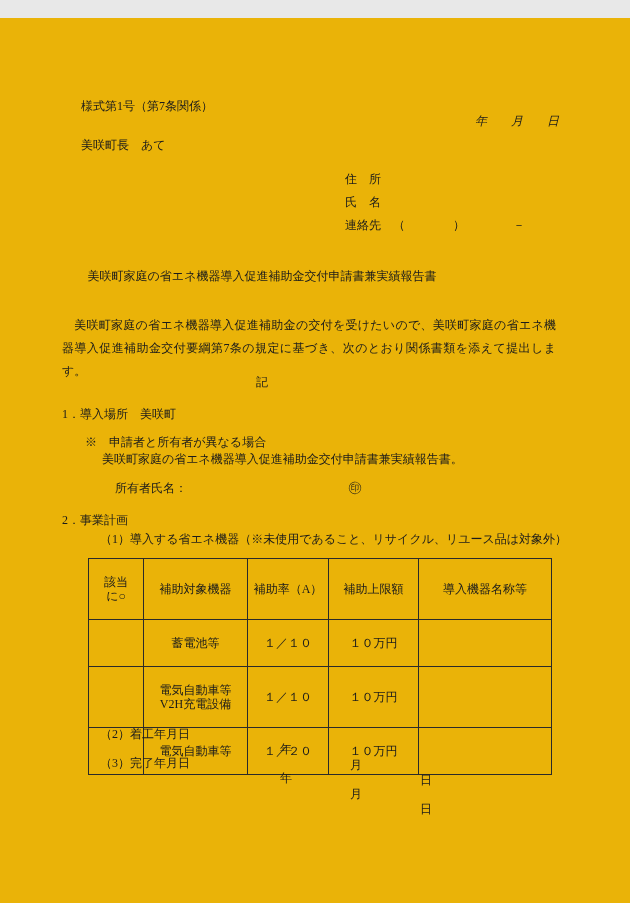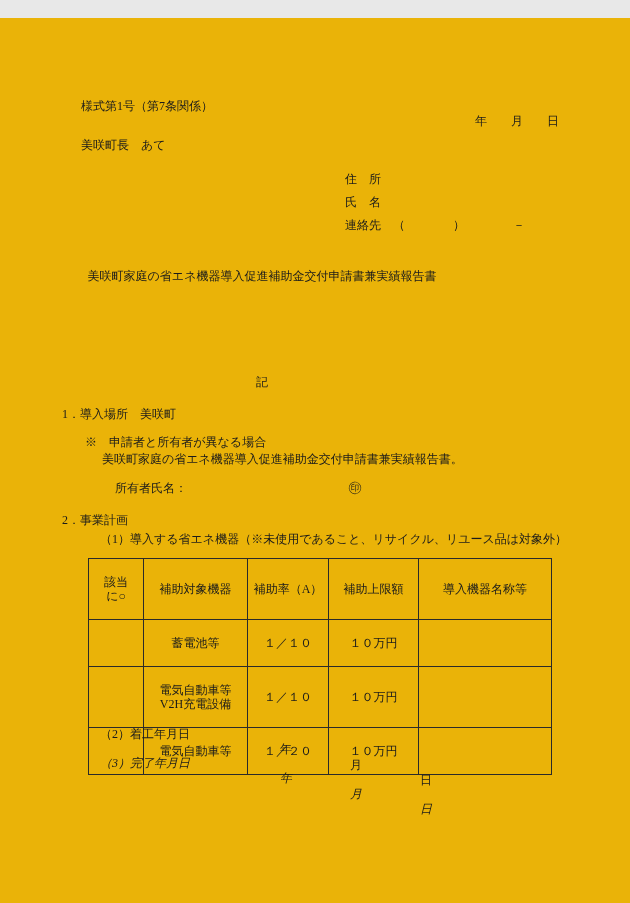--- a/index.html
+++ b/index.html
@@ -12,21 +12,21 @@
     width:630px;height:903px;
     background:#eab308;
     color:#1b1b1b;
     font-size:12px;
     line-height:1.3;
     overflow:hidden;
     margin:18px auto;
   }
   .abs{position:absolute;white-space:pre;}
   .centered{left:0;width:524px;text-align:center;white-space:pre;}
-  .right-block{left:0;width:559px;text-align:right;white-space:pre;}
+  .right-block{left:0;width:559px;text-align:right;white-space:pre;font-style:italic;}
   .para{
     position:absolute;left:62px;top:296px;width:494px;
     text-align:justify;line-height:23px;white-space:normal;
   }
   table.dev{
     position:absolute;left:88px;top:540px;
     border-collapse:collapse;table-layout:fixed;
     width:463px;
     font-size:12px;color:#1b1b1b;
   }
@@ -56,20 +56,21 @@
   <div class="abs right-block" style="top:96px;">年　　月　　日</div>
 
   <div class="abs" style="left:81px;top:120px;">美咲町長　あて</div>
 
   <div class="abs" style="left:345px;top:154px;">住　所</div>
   <div class="abs" style="left:345px;top:177px;">氏　名</div>
   <div class="abs" style="left:345px;top:200px;">連絡先　（　　　　）　　　　－</div>
 
   <div class="abs centered" style="top:251px;">美咲町家庭の省エネ機器導入促進補助金交付申請書兼実績報告書</div>
 
+  <div class="para">　美咲町家庭の省エネ機器導入促進補助金の交付を受けたいので、美咲町家庭の省エネ機器導入促進補助金交付要綱第7条の規定に基づき、次のとおり関係書類を添えて提出します。</div>
 
   <div class="abs centered" style="top:357px;">記</div>
 
   <div class="abs" style="left:62px;top:389px;">1．導入場所　美咲町</div>
   <div class="abs" style="left:85px;top:417px;">※　申請者と所有者が異なる場合</div>
   <div class="abs" style="left:102px;top:434px;">美咲町家庭の省エネ機器導入促進補助金交付申請書兼実績報告書。</div>
 
   <div class="abs" style="left:115px;top:463px;">所有者氏名：</div>
   <div class="abs seal" style="left:348px;top:461px;">㊞</div>
 
@@ -126,20 +127,20 @@
   </tbody>
     </table>
 
   <div class="abs date-row" style="left:0;top:693px;width:622px;height:16px;">
     <span style="left:100px;">（2）着工年月日</span>
     <span style="left:280px;">年</span>
     <span style="left:350px;">月</span>
     <span style="left:420px;">日</span>
   </div>
 
-  <div class="abs date-row" style="left:0;top:722px;width:618px;height:16px;font-style:italic;">
+  <div class="abs date-row" style="left:0;top:722px;width:618px;height:16px;">
     <span style="left:100px;">（3）完了年月日</span>
     <span style="left:280px;">年</span>
     <span style="left:350px;">月</span>
     <span style="left:420px;">日</span>
   </div>
 
 </div>
 
 </body></html>

